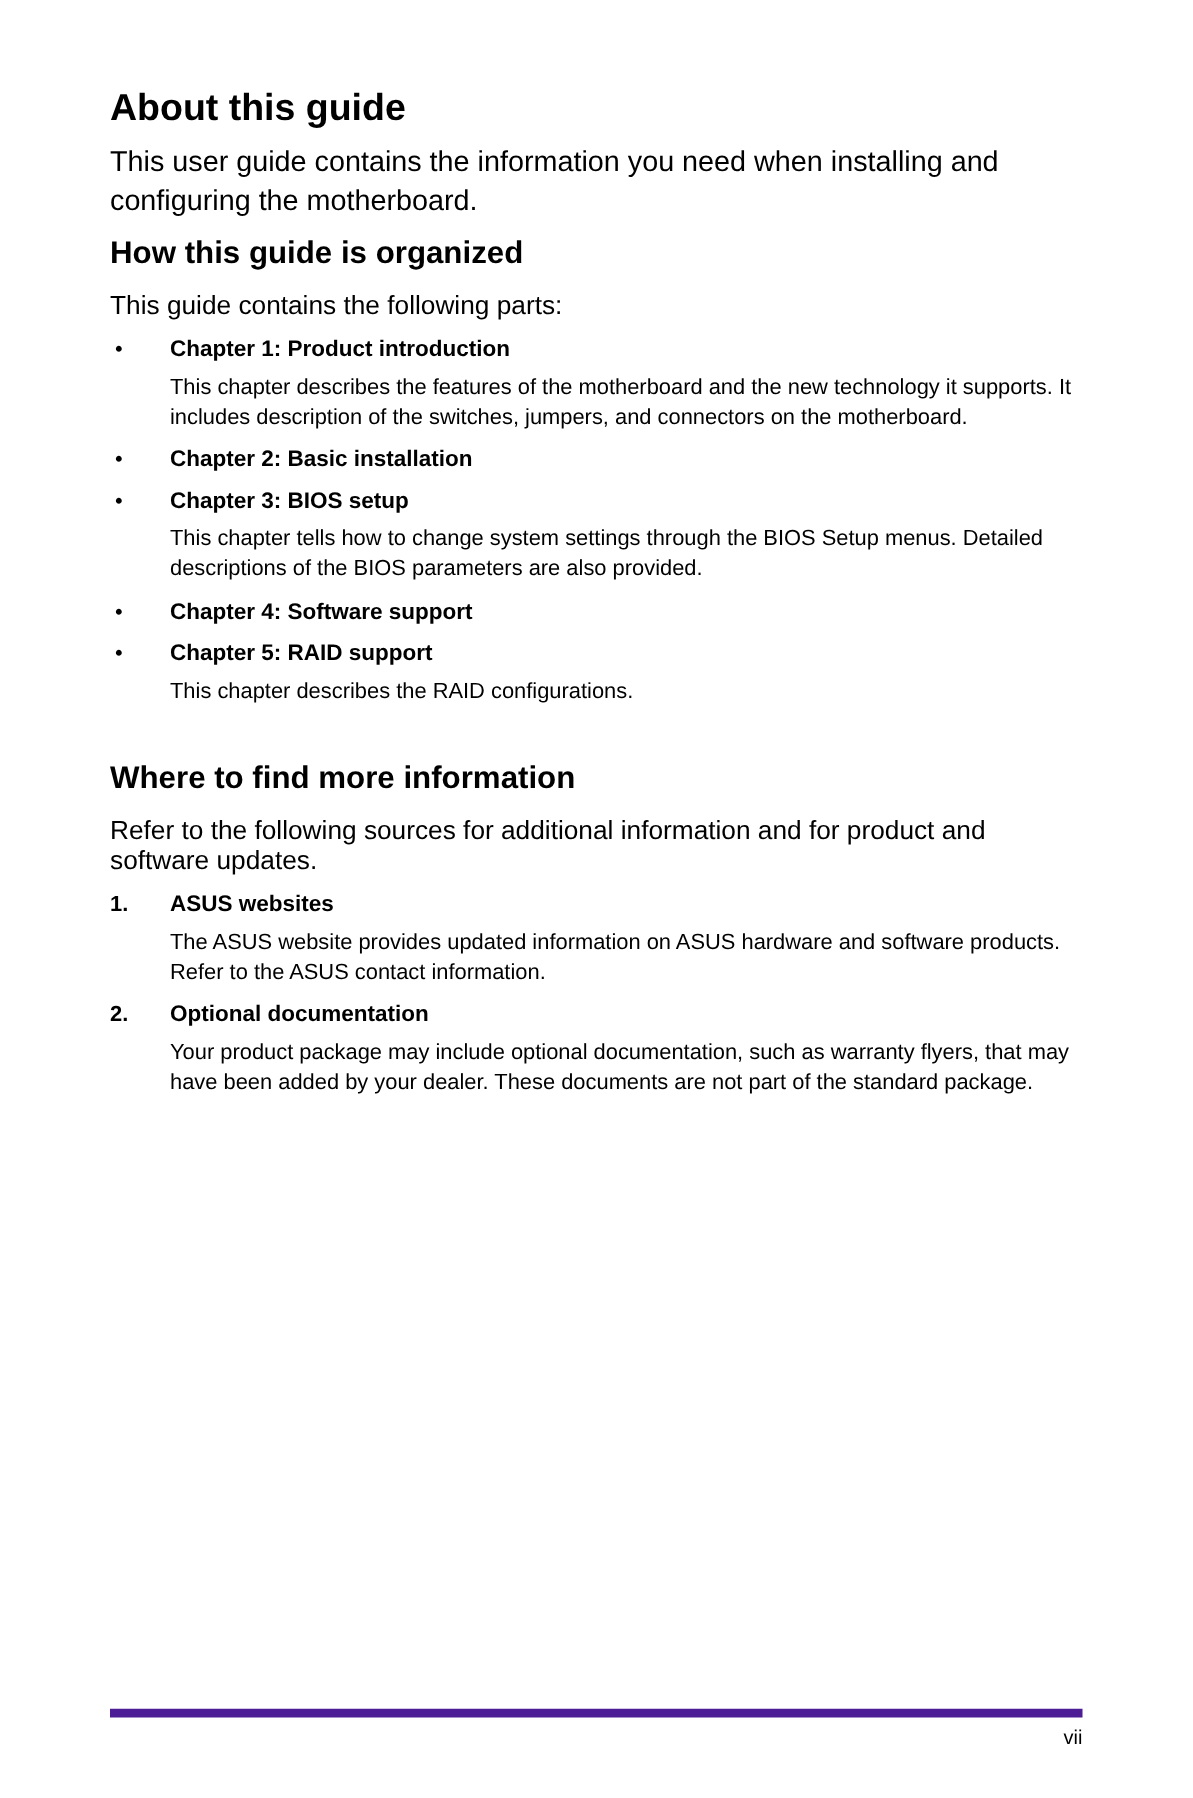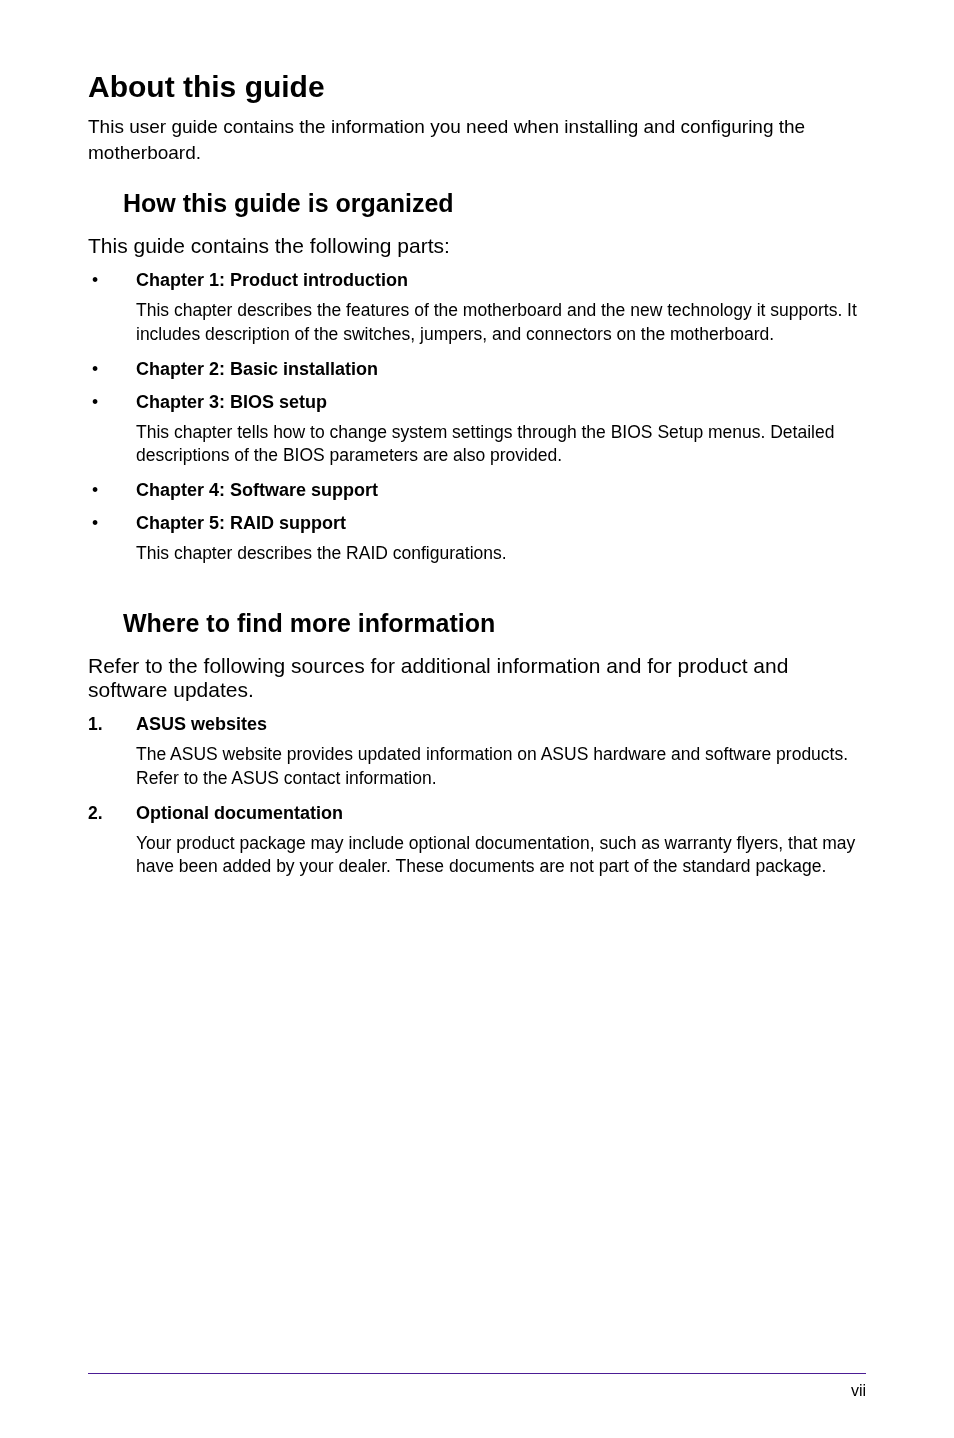--- a/index.html
+++ b/index.html
@@ -15,29 +15,28 @@
       position: relative;
       padding: 70px 88px 40px 88px;
       color: #000;
     }
     h1 {
       font-size: 30px;
       font-weight: bold;
       margin-bottom: 10px;
     }
     .intro {
-      font-size: 19px;
+      font-size: 23px;
       line-height: 1.35;
-      margin-bottom: 24px;
+      margin-bottom: 12px;
     }
     h2 {
       font-size: 25px;
       font-weight: bold;
       margin-bottom: 16px;
-      margin-left: 35px;
     }
     .sub-intro {
       font-size: 21px;
       margin-bottom: 12px;
     }
     .list-item {
       margin-bottom: 12px;
     }
     .list-row {
       display: flex;
@@ -68,21 +67,21 @@
       margin-top: 8px;
     }
     .section-gap {
       margin-top: 44px;
     }
     .footer {
       position: absolute;
       bottom: 38px;
       left: 88px;
       right: 88px;
-      border-top: 1px solid #4c1d95;
+      border-top: 7px solid #4c1d95;
       padding-top: 8px;
       text-align: right;
       font-size: 16px;
     }
   </style>
 </head>
 <body>
 
 <h1>About this guide</h1>
 <p class="intro">This user guide contains the information you need when installing and configuring the motherboard.</p>

